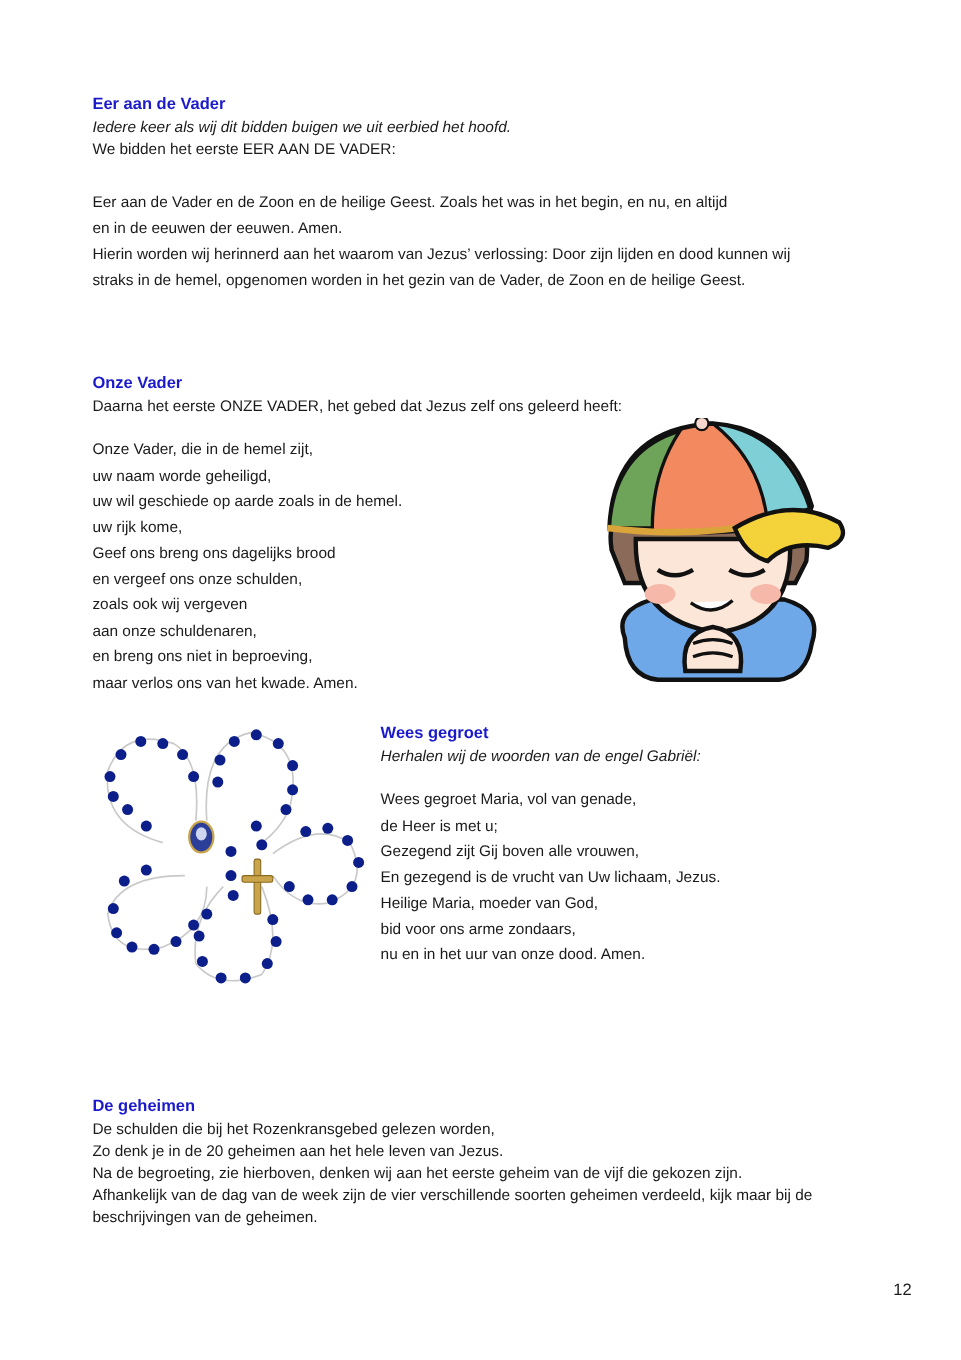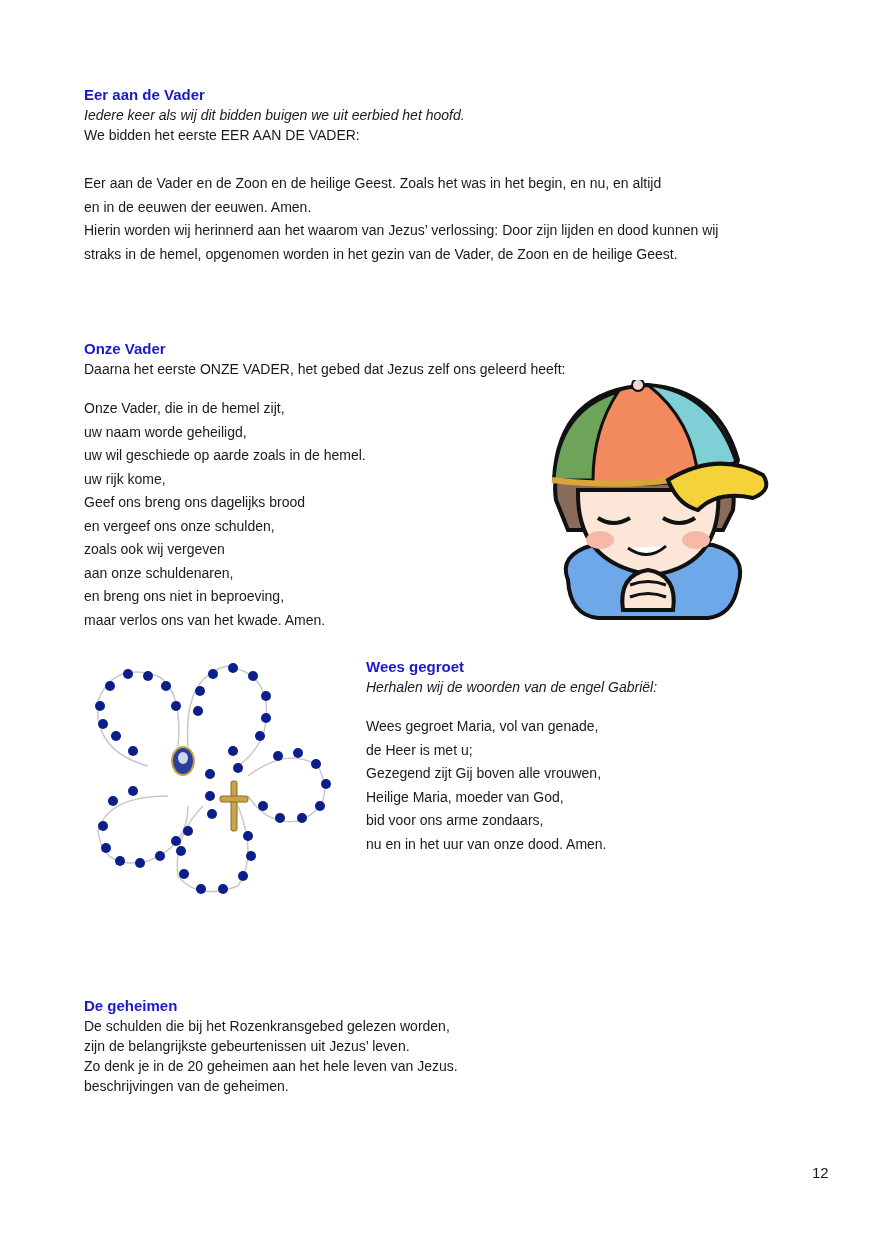--- a/index.html
+++ b/index.html
@@ -139,33 +139,35 @@
     </g>
     <ellipse cx="95" cy="105" rx="11" ry="14" fill="#2a3e9a" stroke="#c9a44a" stroke-width="2"></ellipse>
     <ellipse cx="95" cy="102" rx="5" ry="6" fill="#cfd6f0"></ellipse>
     <g fill="#c9a44a" stroke="#8a6a20" stroke-width="1">
       <rect x="143" y="125" width="6" height="50" rx="2"></rect>
       <rect x="132" y="140" width="28" height="6" rx="2"></rect>
     </g>
   </svg>
 </div>
 
-<div class="block" style="left:346px; top:657px;margin-left:20px;">
+<div class="block" style="left:346px; top:657px;">
   <div class="heading">Wees gegroet</div>
   <div class="line italic">Herhalen wij de woorden van de engel Gabriël:</div>
   <div class="gap" style="height:18px;"></div>
   <div class="line tall">Wees gegroet Maria, vol van genade,</div>
   <div class="line tall">de Heer is met u;</div>
   <div class="line tall">Gezegend zijt Gij boven alle vrouwen,</div>
+  <div class="line tall">En gezegend is de vrucht van Uw lichaam, Jezus.</div>
   <div class="line tall">Heilige Maria, moeder van God,</div>
   <div class="line tall">bid voor ons arme zondaars,</div>
   <div class="line tall">nu en in het uur van onze dood. Amen.</div>
 </div>
 
 <div class="block" style="top:996px;">
   <div class="heading">De geheimen</div>
   <div class="line">De schulden die bij het Rozenkransgebed gelezen worden,</div>
-  <div class="line">zijn de belangrijkste gebeurtenissen uit Jezus’ leven.</div>
   <div class="line">Zo denk je in de 20 geheimen aan het hele leven van Jezus.</div>
+  <div class="line">Na de begroeting, zie hierboven, denken wij aan het eerste geheim van de vijf die gekozen zijn.</div>
+  <div class="line">Afhankelijk van de dag van de week zijn de vier verschillende soorten geheimen verdeeld, kijk maar bij de</div>
   <div class="line">beschrijvingen van de geheimen.</div>
 </div>
 
 <div class="pagenum">12</div>
 
 </body></html>

